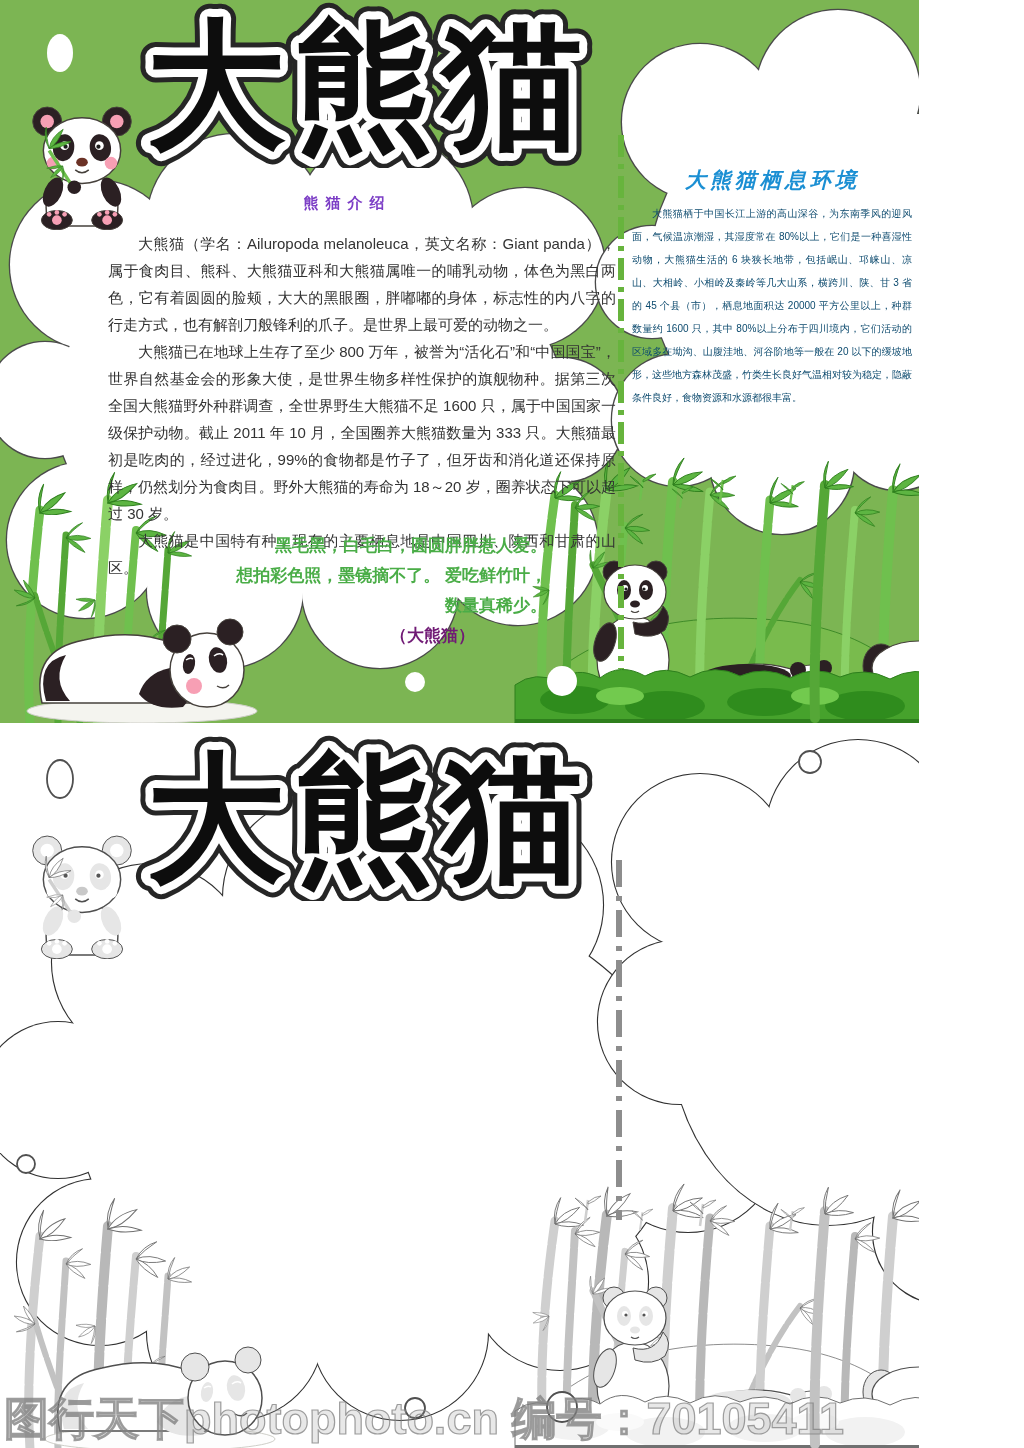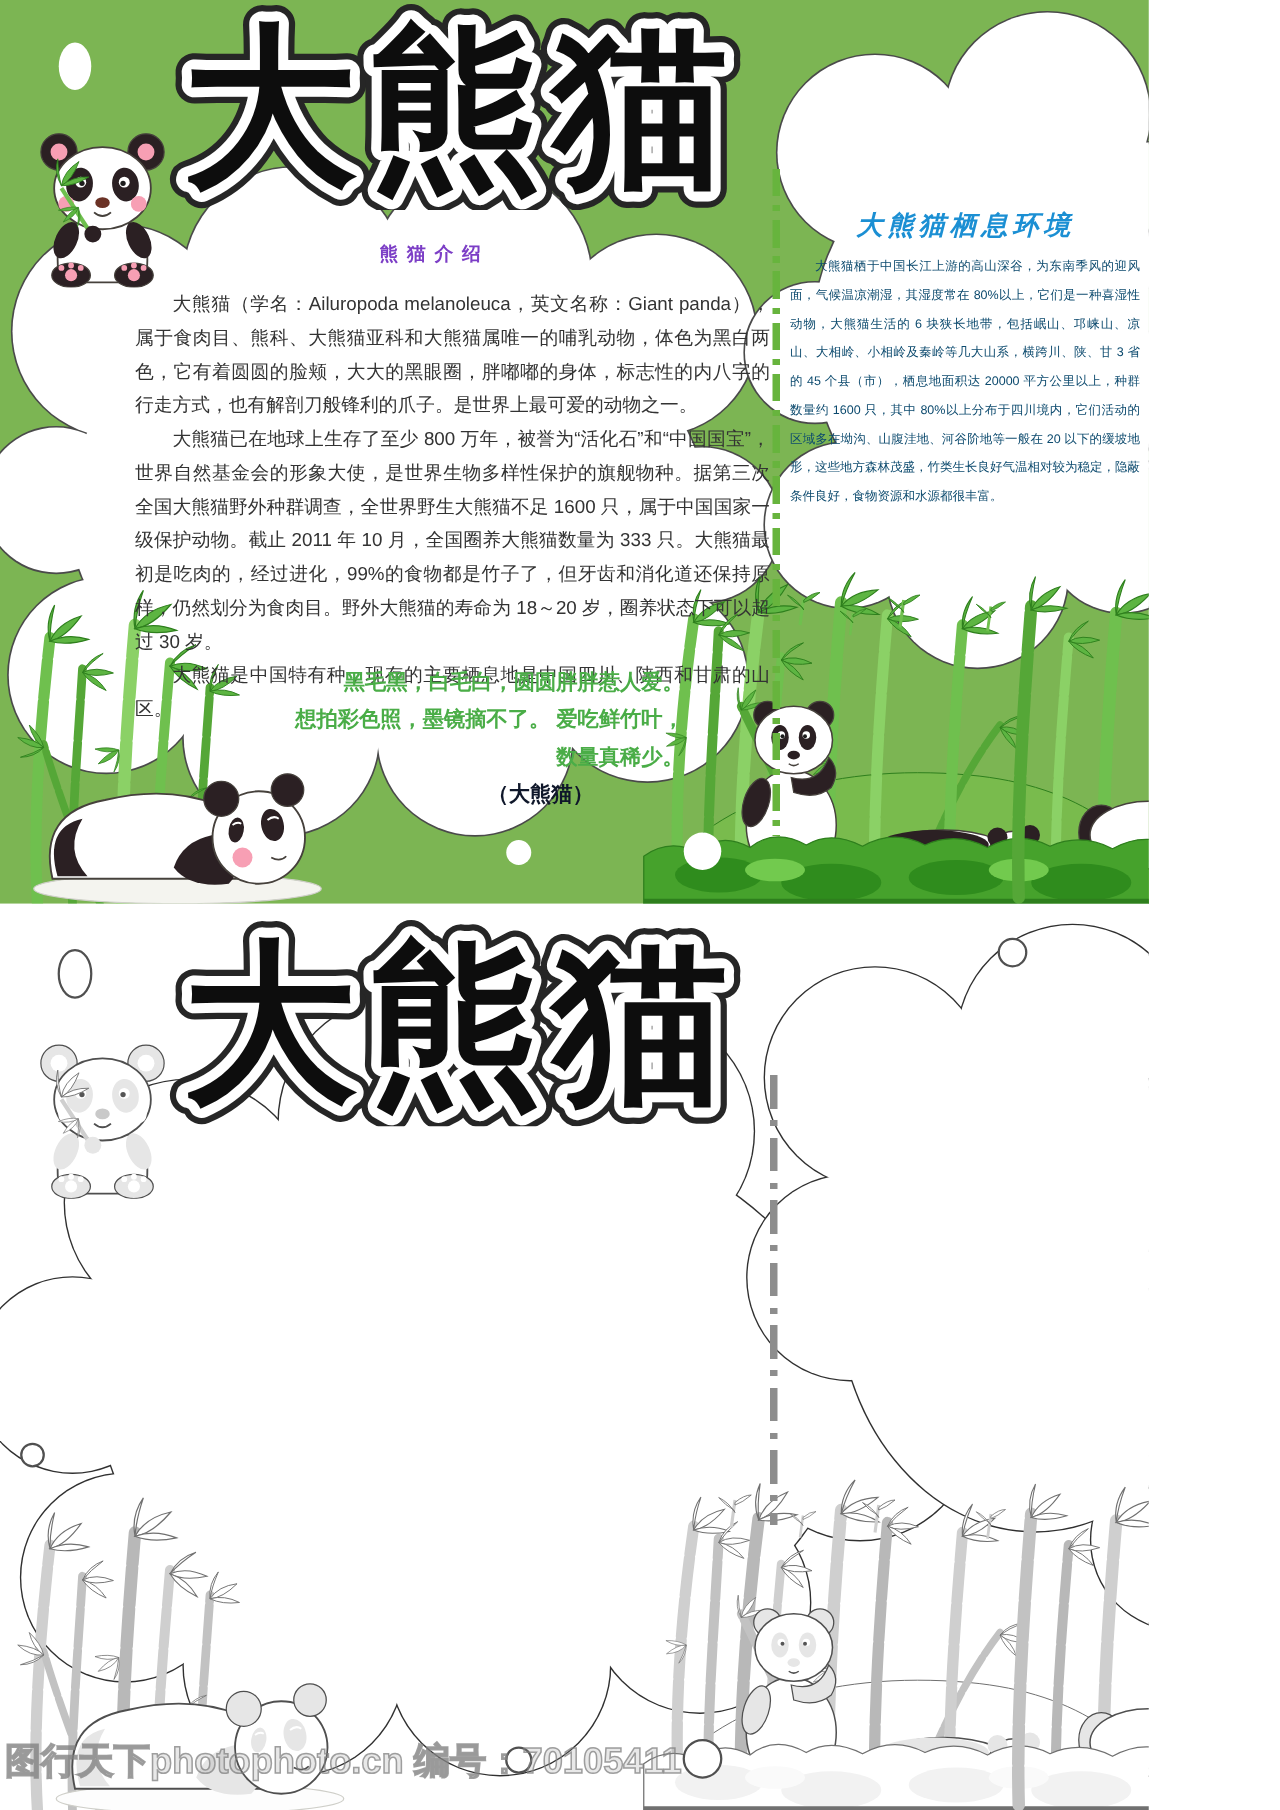--- a/index.html
+++ b/index.html
@@ -37,34 +37,34 @@
 
   
   .intro-title{left:95px;top:194px;width:505px;text-align:center;font-size:15px;font-weight:bold;
                color:#7c3ec6;letter-spacing:7px;}
   .intro-body{left:92px;top:230px;width:508px;font-size:15px;line-height:27px;color:#333;
               text-align:justify;margin-left:16px;}
   .intro-body p{margin:0;text-indent:2em;}
   .poem{left:225px;top:531px;width:322px;text-align:right;font-size:17px;line-height:30px;
         font-weight:bold;color:#4aad47;}
   .poem p{margin:0;}
-  .poem .pa{color:#0f172a;padding-right:72px;}
+  .poem .pa{color:#701a75;padding-right:72px;}
   .hab-title{left:630px;top:166px;width:285px;text-align:center;font-size:21px;font-weight:bold;
              color:#1b8fd3;letter-spacing:4px;font-style:italic;}
   .hab-body{left:632px;top:202px;width:280px;font-size:10px;line-height:23px;color:#0c4a6e;
             text-align:justify;}
   .hab-body p{margin:0;text-indent:2em;}
 
   .divider{position:absolute;width:6px;}
   .divider.green{left:618px;top:135px;height:534px;
     background:repeating-linear-gradient(to bottom,#67b43d 0 22px,transparent 22px 29px,#67b43d 29px 34px,transparent 34px 41px);}
   .divider.gray{left:616px;top:137px;height:360px;
     background:repeating-linear-gradient(to bottom,#8d8d8d 0 27px,transparent 27px 36px,#8d8d8d 36px 41px,transparent 41px 50px);}
 
-  .watermark{left:4px;top:666px;font-size:29px;font-weight:bold;white-space:nowrap;
+  .watermark{left:4px;top:666px;font-size:45px;font-weight:bold;white-space:nowrap;
              color:rgba(150,150,150,0.22);-webkit-text-stroke:1.2px rgba(128,128,128,0.75);}
 </style>
 </head>
 <body>
 
 <svg width="0" height="0" style="position:absolute" aria-hidden="true">
 <defs>
   <g id="leafC" stroke="var(--gline)" stroke-width="0.7" fill="var(--leaf)">
     <path d="M0,0 Q9,-8 24,-6 Q10,2 0,0Z"></path>
     <path d="M0,0 Q12,0 22,9 Q8,7 0,0Z"></path>

